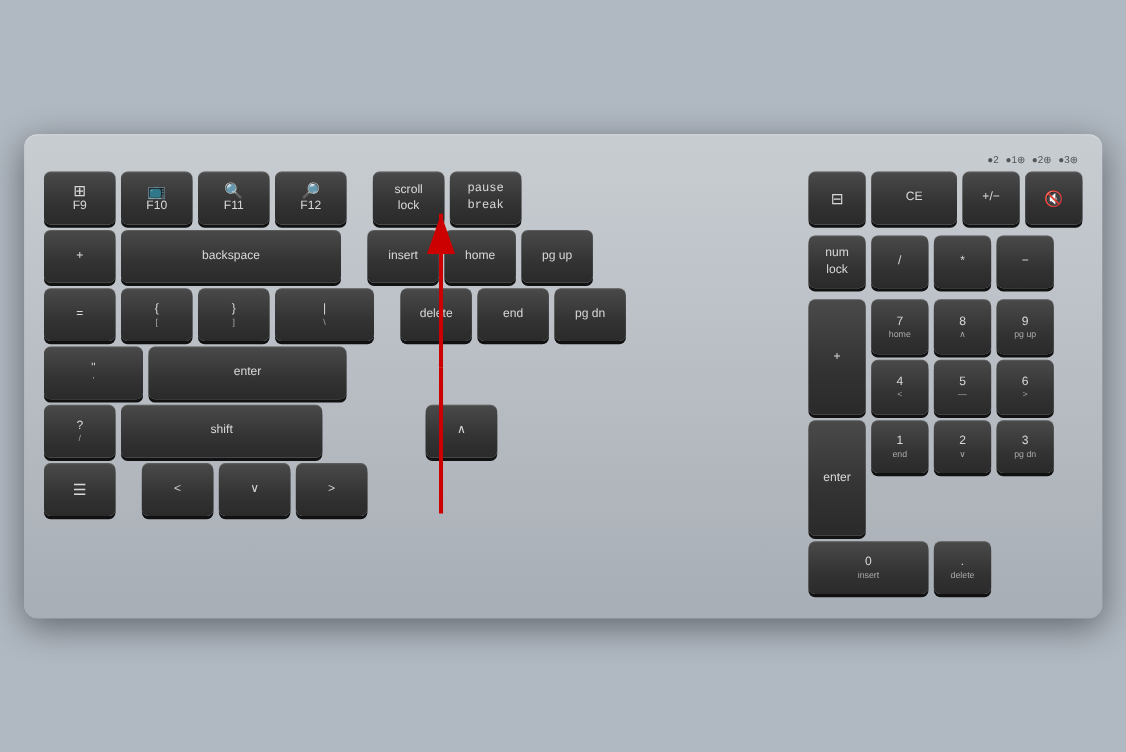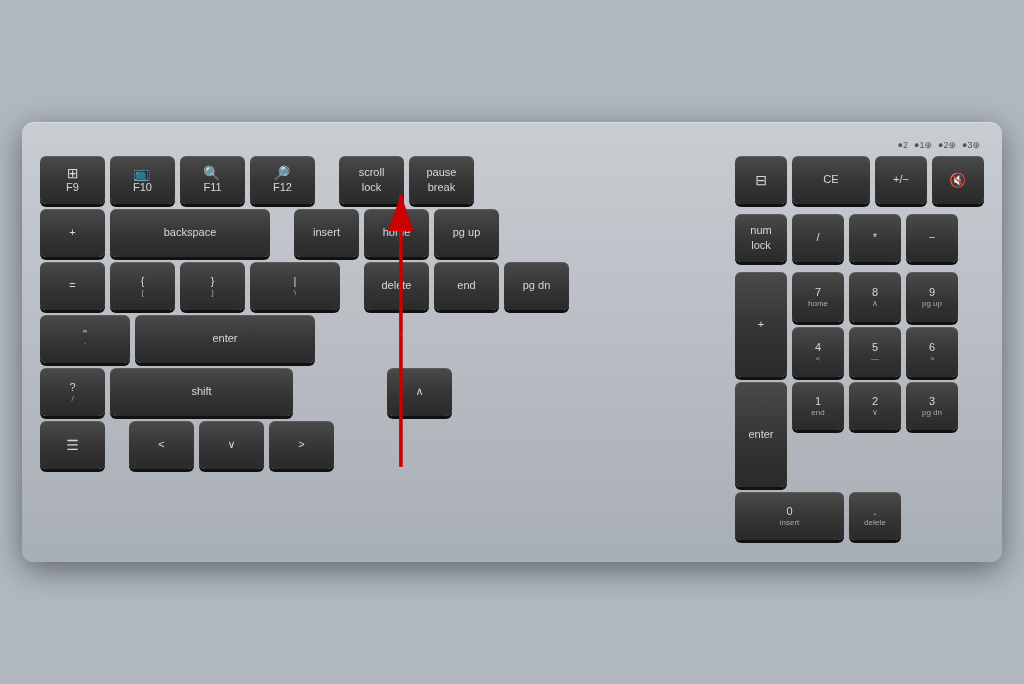--- a/index.html
+++ b/index.html
@@ -92,21 +92,21 @@
       flex-direction: column;
       gap: 5px;
     }
 
     .key-w52 { width: 52px; flex: none; }
     .key-w65 { width: 65px; flex: none; }
     .key-w80 { width: 78px; flex: none; }
     .key-w90 { width: 90px; flex: none; }
     .key-w100 { width: 100px; flex: none; }
     .key-w180 { width: 180px; flex: none; }
-    .key-w200 { width: 160px; flex: none; }
+    .key-w200 { width: 200px; flex: none; }
     .key-w220 { width: 183px; flex: none; }
 
     
     .arrow-overlay {
       position: absolute;
       top: 0; left: 0;
       width: 100%; height: 100%;
       pointer-events: none;
     }
 
@@ -152,21 +152,21 @@
           <span class="key-main">F12</span>
         </div>
         <div style="width:14px;"></div>
 
 
         <div class="key key-w65">
           <span class="key-main" style="text-align:center;line-height:1.4;">scroll<br>lock</span>
         </div>
 
         <div class="key key-w65">
-          <span class="key-main" style="text-align:center;line-height:1.4;">pause<br>break</span>
+          <span class="key-main" style="text-align:center;line-height:1.4;font-family:Liberation Mono, monospace;">pause<br>break</span>
         </div>
       </div>
 
       <div class="key-row">
         <div class="key key-w65">
           <span class="key-main">+</span>
         </div>
         <div class="key key-w200">
           <span class="key-main">backspace</span>
         </div>

